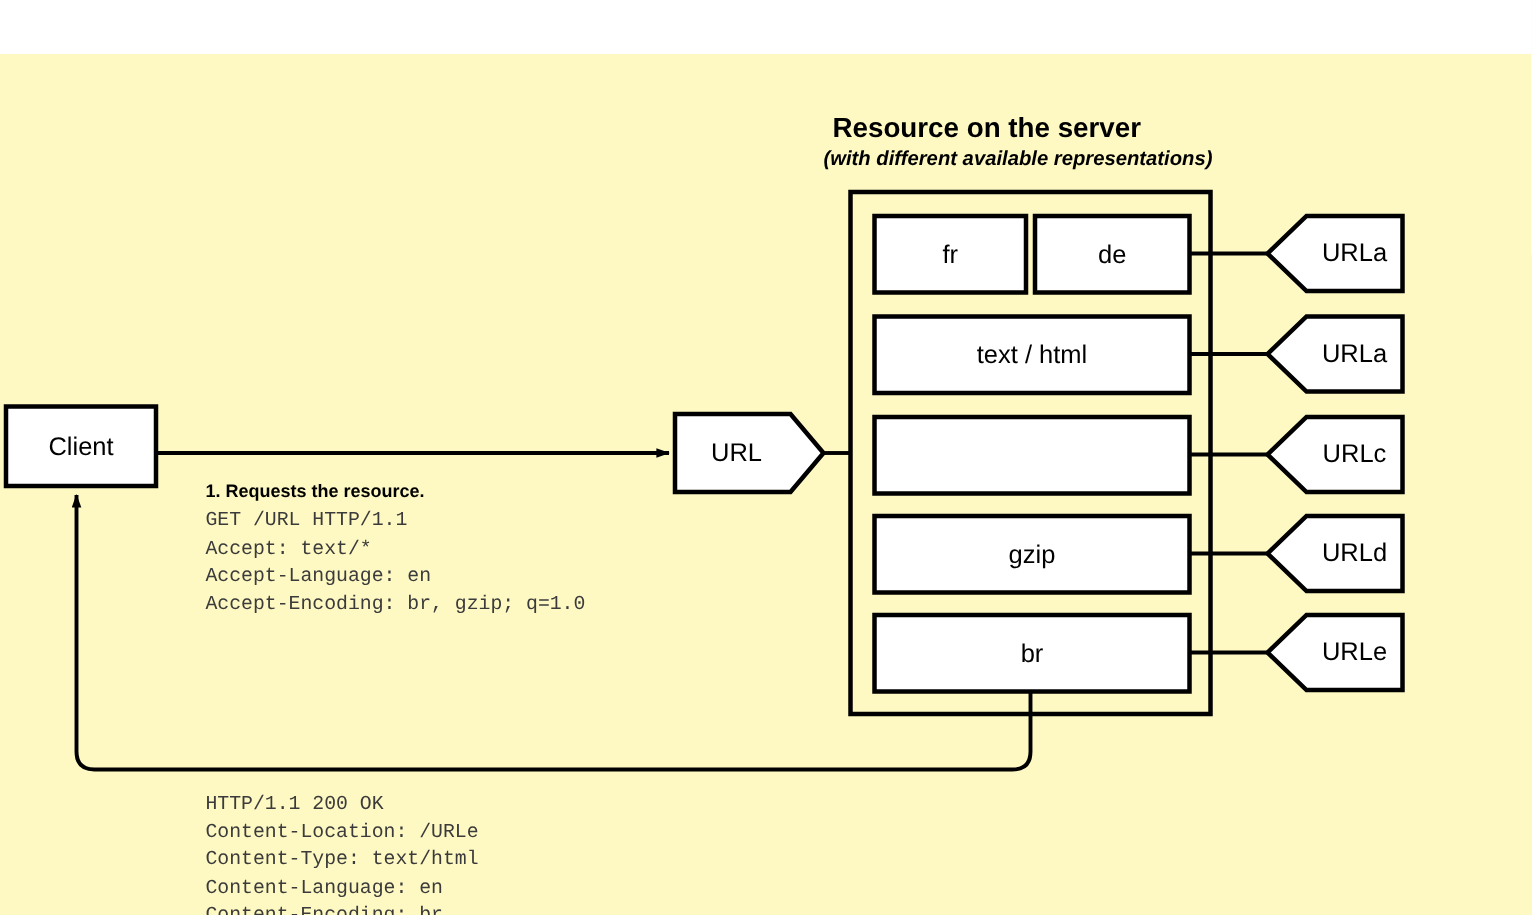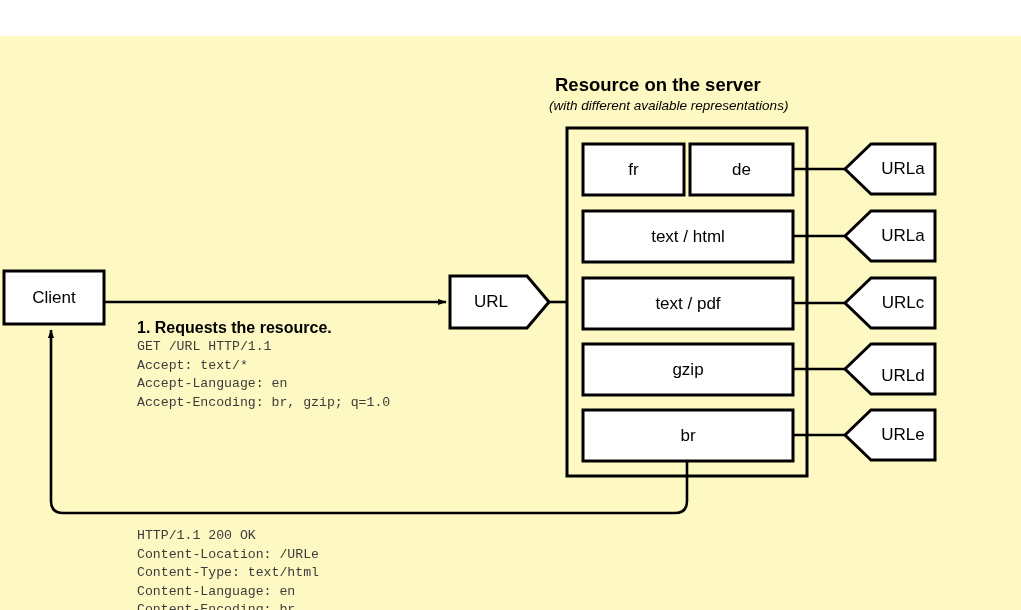--- a/index.html
+++ b/index.html
@@ -60,26 +60,27 @@
     color: #000;
     white-space: nowrap;
   }
   .subheading {
     position: absolute;
     font-family: "Liberation Sans", sans-serif;
     font-style: italic;
     font-size: 13.5px;
     color: #000;
     white-space: nowrap;
+    font-weight: bold;
   }
 
   .msg-title {
     font-family: "Liberation Sans", sans-serif;
     font-weight: bold;
-    font-size: 16px;
+    font-size: 12px;
     color: #000;
     line-height: 17px;
     white-space: nowrap;
   }
   .msg-body {
     font-family: "Liberation Mono", monospace;
     font-size: 13.2px;
     color: #3b3b3b;
     line-height: 18.5px;
     white-space: pre;
@@ -132,28 +133,27 @@
 
   <div class="heading" style="left:555px; top:38px;">Resource on the server</div>
   <div class="subheading" style="left:549px; top:62px;">(with different available representations)</div>
 
   <div class="node-label" style="left:4px; top:235px; width:100px; height:53px;">Client</div>
   <div class="tag-label" style="left:450px; top:240px; width:82px; height:52px;">URL</div>
 
   <div class="node-label" style="left:583px; top:108px; width:101px; height:51px;">fr</div>
   <div class="node-label" style="left:690px; top:108px; width:103px; height:51px;">de</div>
   <div class="node-label" style="left:583px; top:175px; width:210px; height:51px;">text / html</div>
-  <div class="node-label" style="left:583px; top:242px; width:210px; height:51px;">text / pdf</div>
   <div class="node-label" style="left:583px; top:308px; width:210px; height:51px;">gzip</div>
   <div class="node-label" style="left:583px; top:374px; width:210px; height:51px;">br</div>
 
   <div class="tag-label" style="left:871px; top:108px; width:64px; height:50px;">URLa</div>
   <div class="tag-label" style="left:871px; top:175px; width:64px; height:50px;">URLa</div>
   <div class="tag-label" style="left:871px; top:242px; width:64px; height:50px;">URLc</div>
-  <div class="tag-label" style="left:871px; top:308px; width:64px; height:64px;">URLd</div>
+  <div class="tag-label" style="left:871px; top:308px; width:64px; height:50px;">URLd</div>
   <div class="tag-label" style="left:871px; top:374px; width:64px; height:50px;">URLe</div>
 
   <div class="abs" style="left:137px; top:283px;">
     <div class="msg-title">1. Requests the resource.</div>
     <div class="msg-body" style="margin-top:2px;">GET /URL HTTP/1.1
 Accept: text/*
 Accept-Language: en
 Accept-Encoding: br, gzip; q=1.0</div>
   </div>
 

